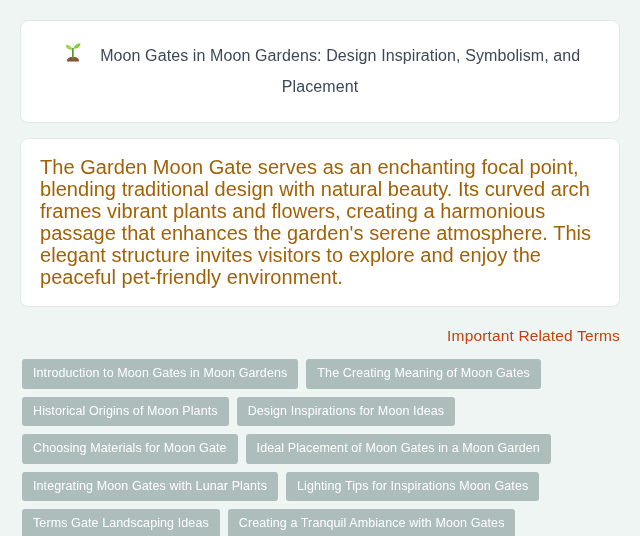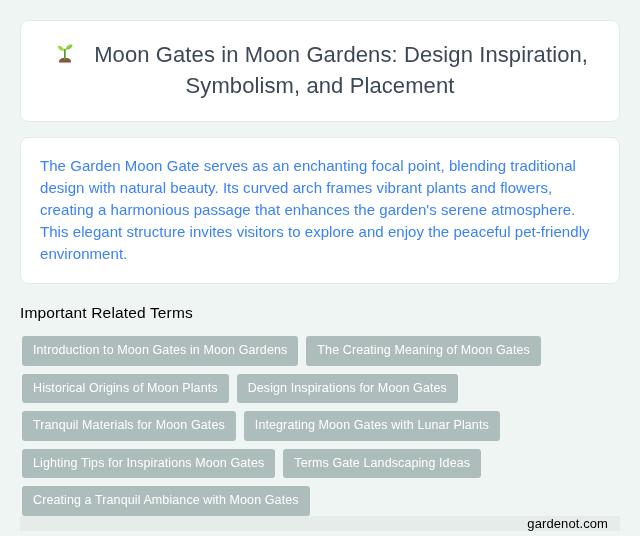--- a/index.html
+++ b/index.html
@@ -29,48 +29,48 @@
     box-sizing: border-box;
   }
   
   .title-card {
     padding: 18px 30px 20px 30px;
     margin-bottom: 15px;
   }
   .title-row {
     text-align: center;
     color: #3c4858;
-    font-size: 22px;
+    font-size: 16px;
     line-height: 31px;
     font-weight: 400;
     letter-spacing: 0.1px;
   }
   .seedling-icon {
     display: inline-block;
     vertical-align: -4px;
     width: 26px;
     height: 26px;
     margin-right: 10px;
   }
   
   .desc-card {
     padding: 17px 19px 18px 19px;
     margin-bottom: 16px;
   }
   .desc-text {
-    color: #3b82f6;
-    font-size: 15px;
+    color: #a16207;
+    font-size: 20px;
     line-height: 22px;
     margin: 0;
     letter-spacing: 0.05px;
   }
   
   .terms-heading {
-    text-align: left;
-    color: #000000;
+    text-align: right;
+    color: #c2410c;
     font-size: 15.5px;
     font-weight: 400;
     margin: 4px 0 14px 0;
     letter-spacing: 0.15px;
   }
   .tag-list {
     display: flex;
     flex-wrap: wrap;
     gap: 8px 8px;
     align-content: flex-start;
@@ -127,22 +127,23 @@
   <div class="card desc-card">
     <p class="desc-text">The Garden Moon Gate serves as an enchanting focal point, blending traditional design with natural beauty. Its curved arch frames vibrant plants and flowers, creating a harmonious passage that enhances the garden's serene atmosphere. This elegant structure invites visitors to explore and enjoy the peaceful pet-friendly environment.</p>
   </div>
 
   <h2 class="terms-heading">Important Related Terms</h2>
 
   <div class="tag-list">
     <span class="tag">Introduction to Moon Gates in Moon Gardens</span>
     <span class="tag">The Creating Meaning of Moon Gates</span>
     <span class="tag">Historical Origins of Moon Plants</span>
-    <span class="tag">Design Inspirations for Moon Gates</span>
-    <span class="tag">Tranquil Materials for Moon Gates</span>
+    <span class="tag">Design Inspirations for Moon Ideas</span>
+    <span class="tag">Choosing Materials for Moon Gate</span>
+    <span class="tag">Ideal Placement of Moon Gates in a Moon Garden</span>
     <span class="tag">Integrating Moon Gates with Lunar Plants</span>
     <span class="tag">Lighting Tips for Inspirations Moon Gates</span>
     <span class="tag">Terms Gate Landscaping Ideas</span>
     <span class="tag">Creating a Tranquil Ambiance with Moon Gates</span>
   </div>
 
   <div class="footer">
     <span class="footer-text">gardenot.com</span>
   </div>
 

